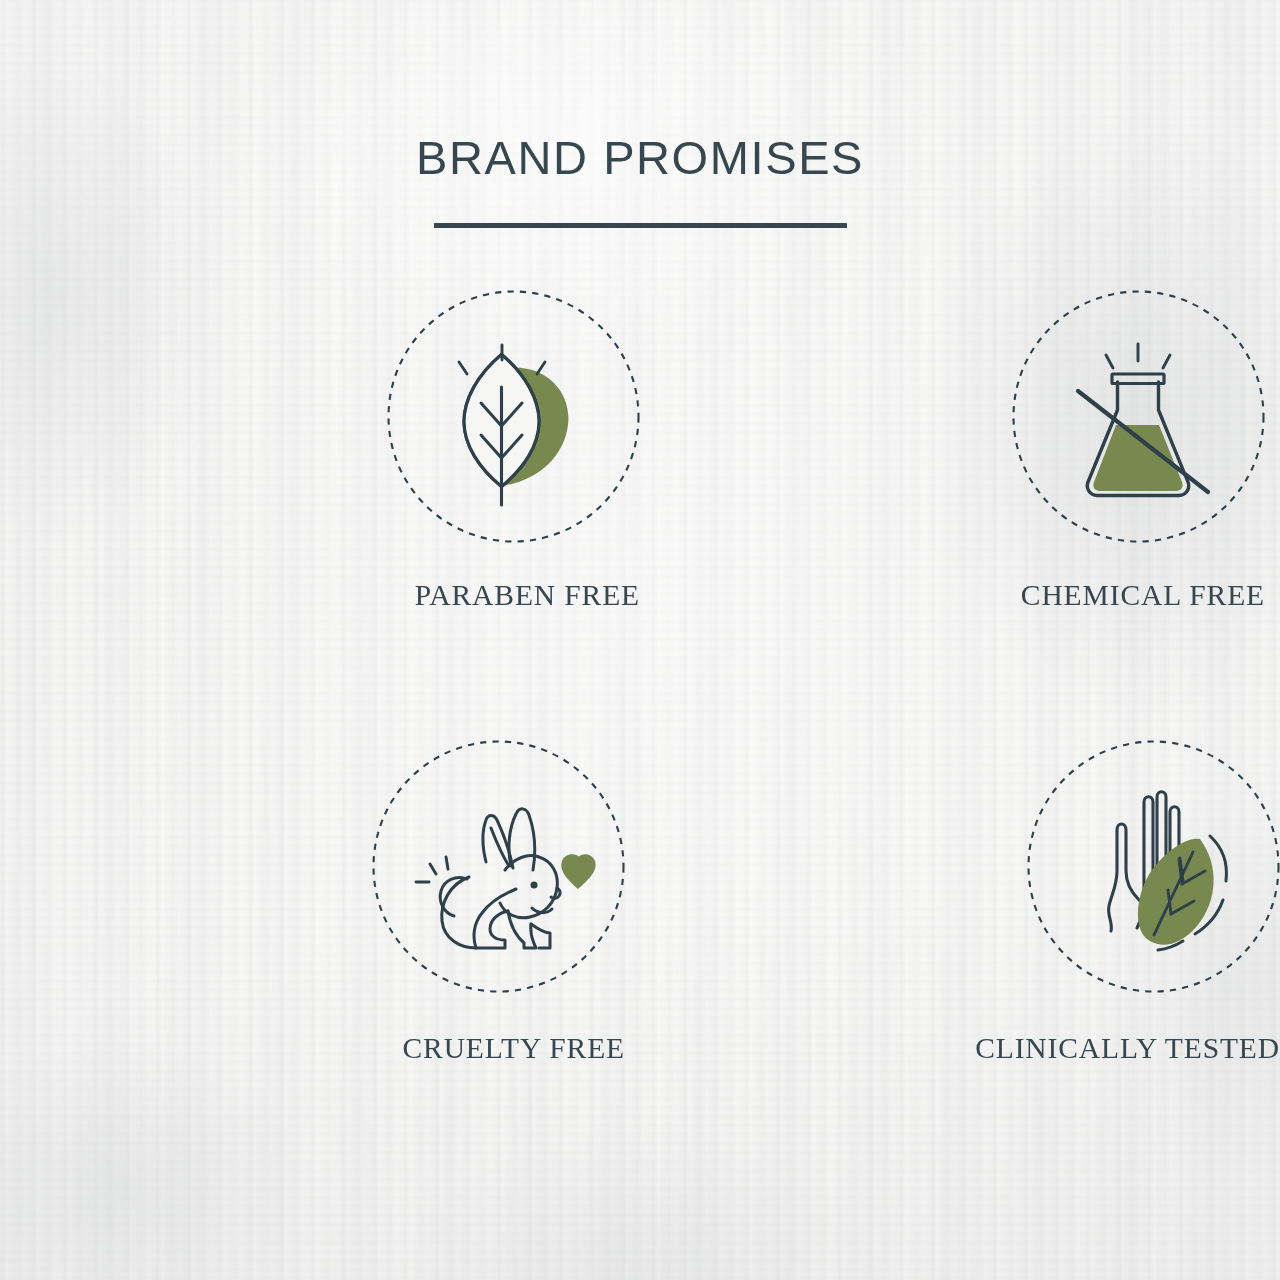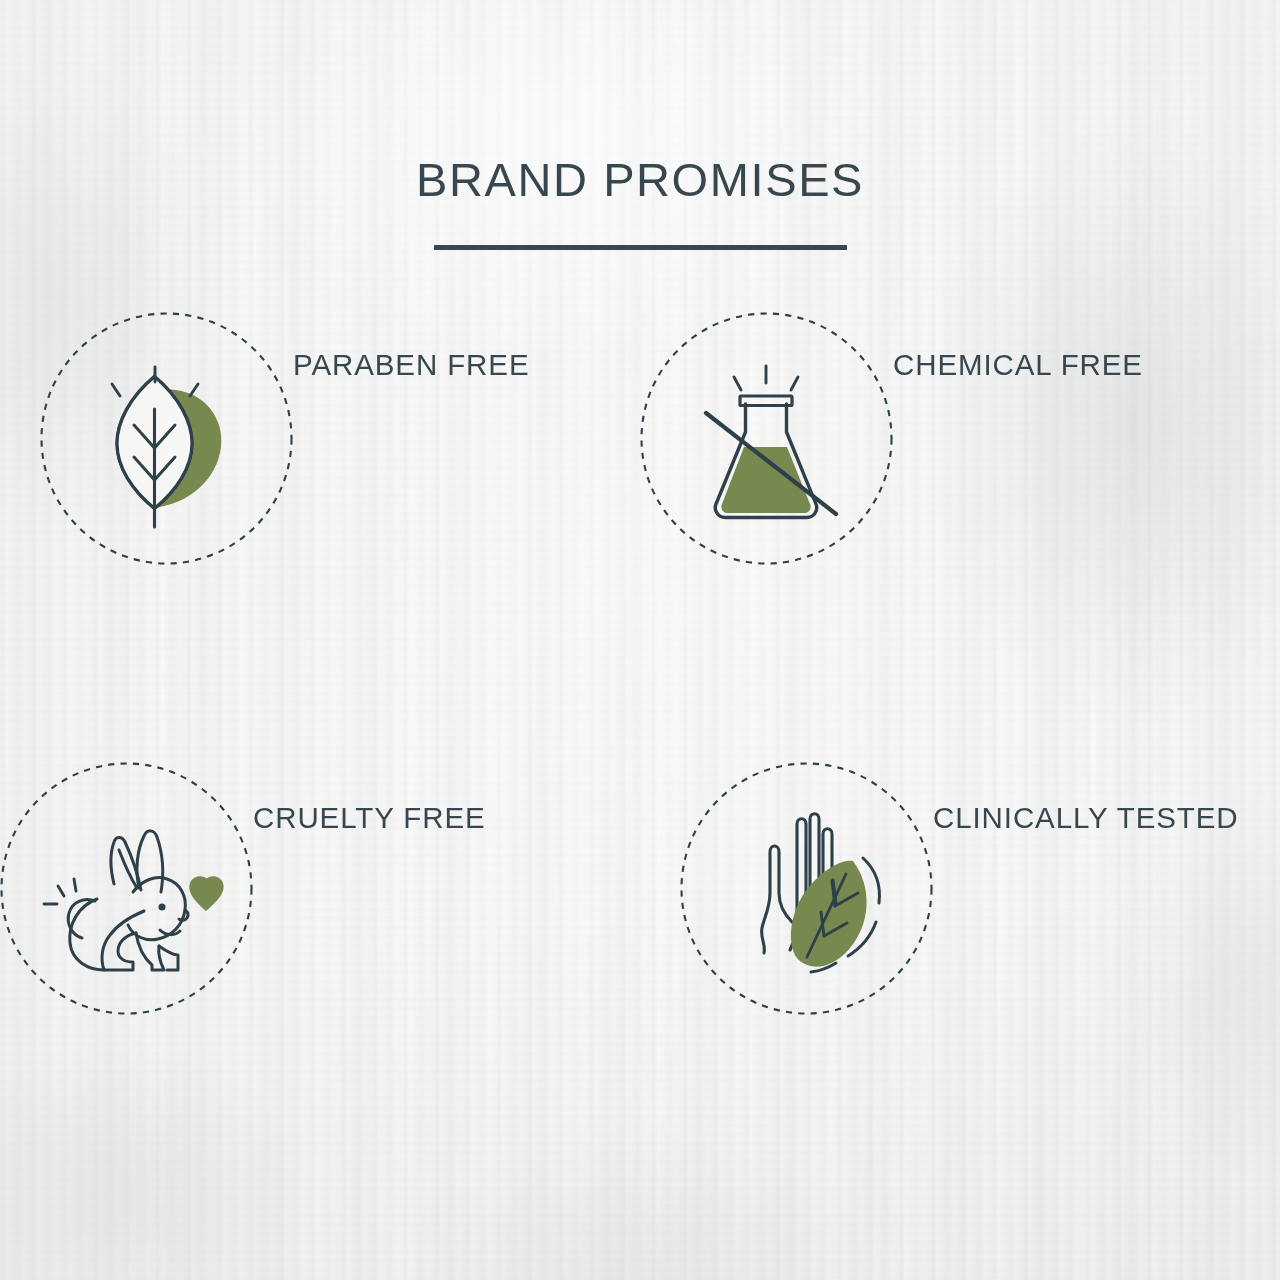--- a/index.html
+++ b/index.html
@@ -59,21 +59,20 @@
                 rgba(255,255,255,0.42) 0%,
                 rgba(255,255,255,0.10) 55%,
                 rgba(228,229,229,0.30) 100%);
     pointer-events: none;
   }
 
   
   #page {
     position: absolute;
     inset: 0;
-    margin-top: 22px;
   }
 
   
   #heading-block {
     position: absolute;
     top: 134px;
     left: 0;
     width: 1280px;
     text-align: center;
   }
@@ -101,26 +100,27 @@
     top: 290px;
     left: 0;
     width: 1280px;
     display: grid;
     grid-template-columns: 640px 640px;
     grid-template-rows: 450px 450px;
   }
 
   .promise-cell {
     display: flex;
-    flex-direction: row;
-    align-items: flex-start;
+    flex-direction: column;
+    align-items: flex-end;
+    font-family: Liberation Serif, serif;
   }
 
   .promise-cell.col-left  { padding-left: 40px; }
-  .promise-cell.col-right { padding-right: 9px; }
+  .promise-cell.col-right { padding-right: 15px; }
 
   .promise-badge {
     width: 253px;
     height: 253px;
     border-radius: 50%;
     position: relative;
   }
 
   .promise-badge svg { display: block; }
 

